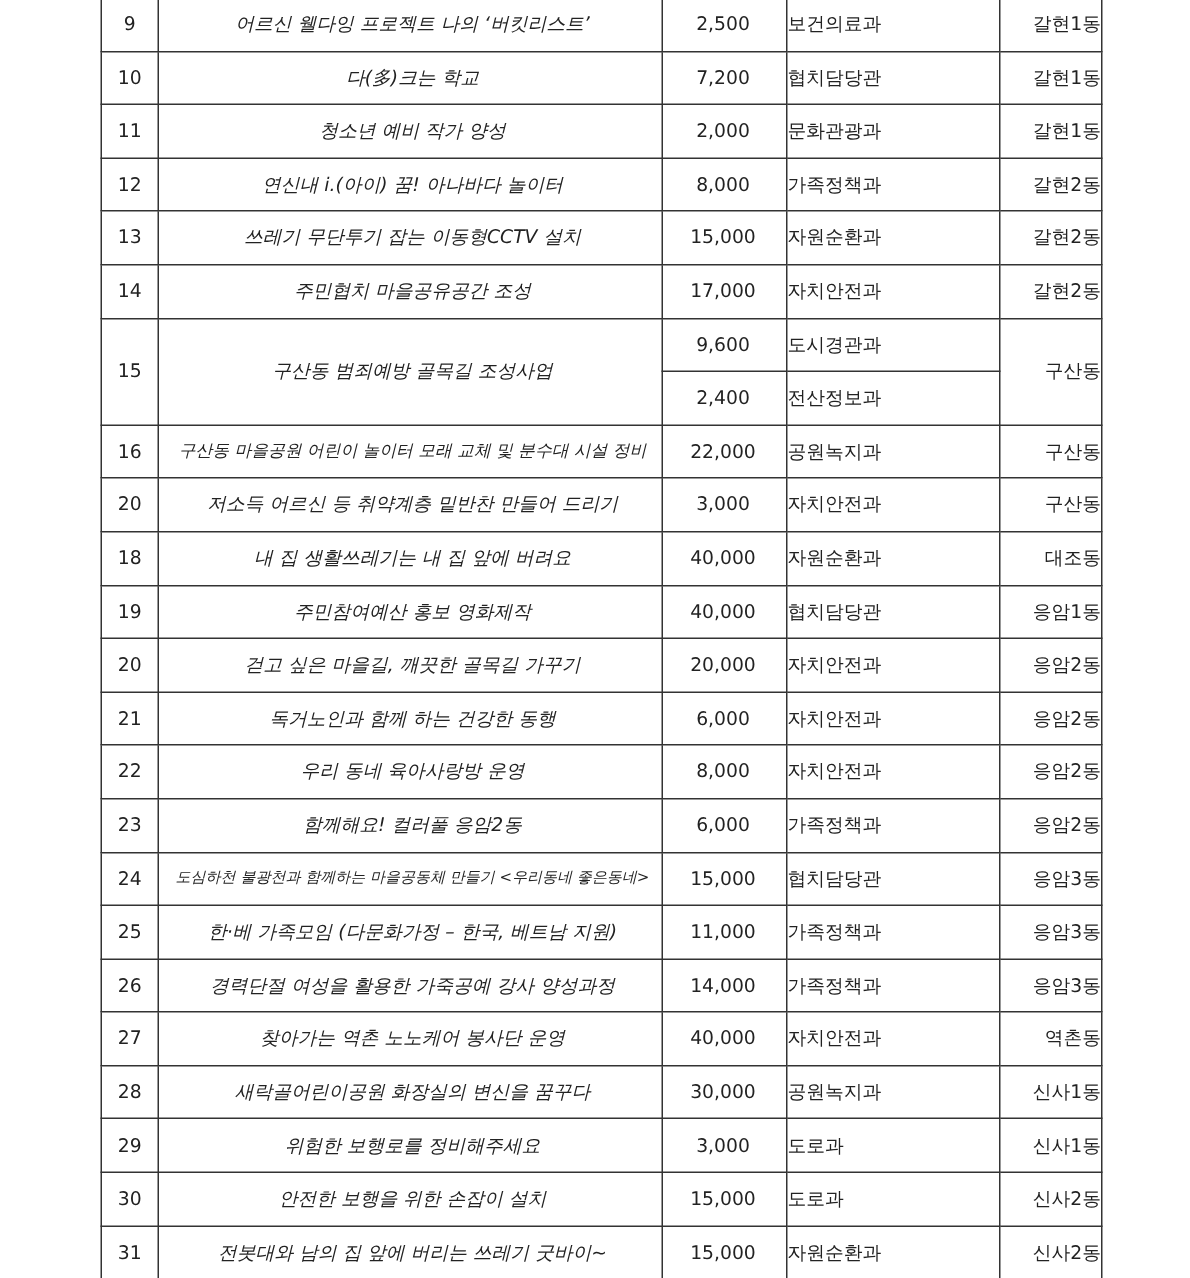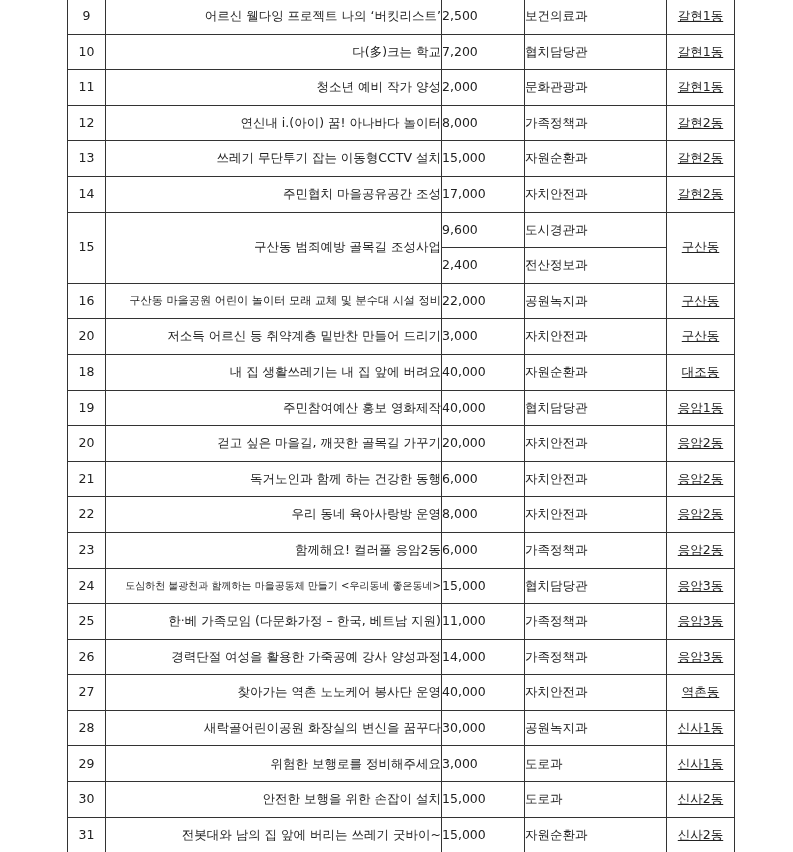--- a/index.html
+++ b/index.html
@@ -44,25 +44,25 @@
       font-size: 12.5px;
       line-height: 1;
       white-space: nowrap;
       overflow: hidden;
       vertical-align: middle;
     }
     table.budget tr:first-child td { border-top: none; }
     table.budget tr:last-child td { border-bottom: none; }
 
     td.no { text-align: center; }
-    td.name { text-align: right; padding-left: 3px !important; }
+    td.name { text-align: center; padding-left: 3px !important; font-style: italic; }
     td.name.small { font-size: 10px; margin-left: 36px; }
-    td.amt { text-align: left; padding-right: 2px !important; }
+    td.amt { text-align: center; padding-right: 2px !important; }
     td.dept { text-align: left; }
-    td.dong { text-align: center; border-left-color: #666666; border-right-color: #666666; text-decoration: underline; }
+    td.dong { text-align: right; border-left-color: #666666; border-right-color: #666666; }
     td.no { border-right-color: #666666; }
   </style>
 </head>
 <body>
 
 <div class="page">
   <table class="budget">
     <colgroup>
       <col class="c-no">
         <col class="c-name">

